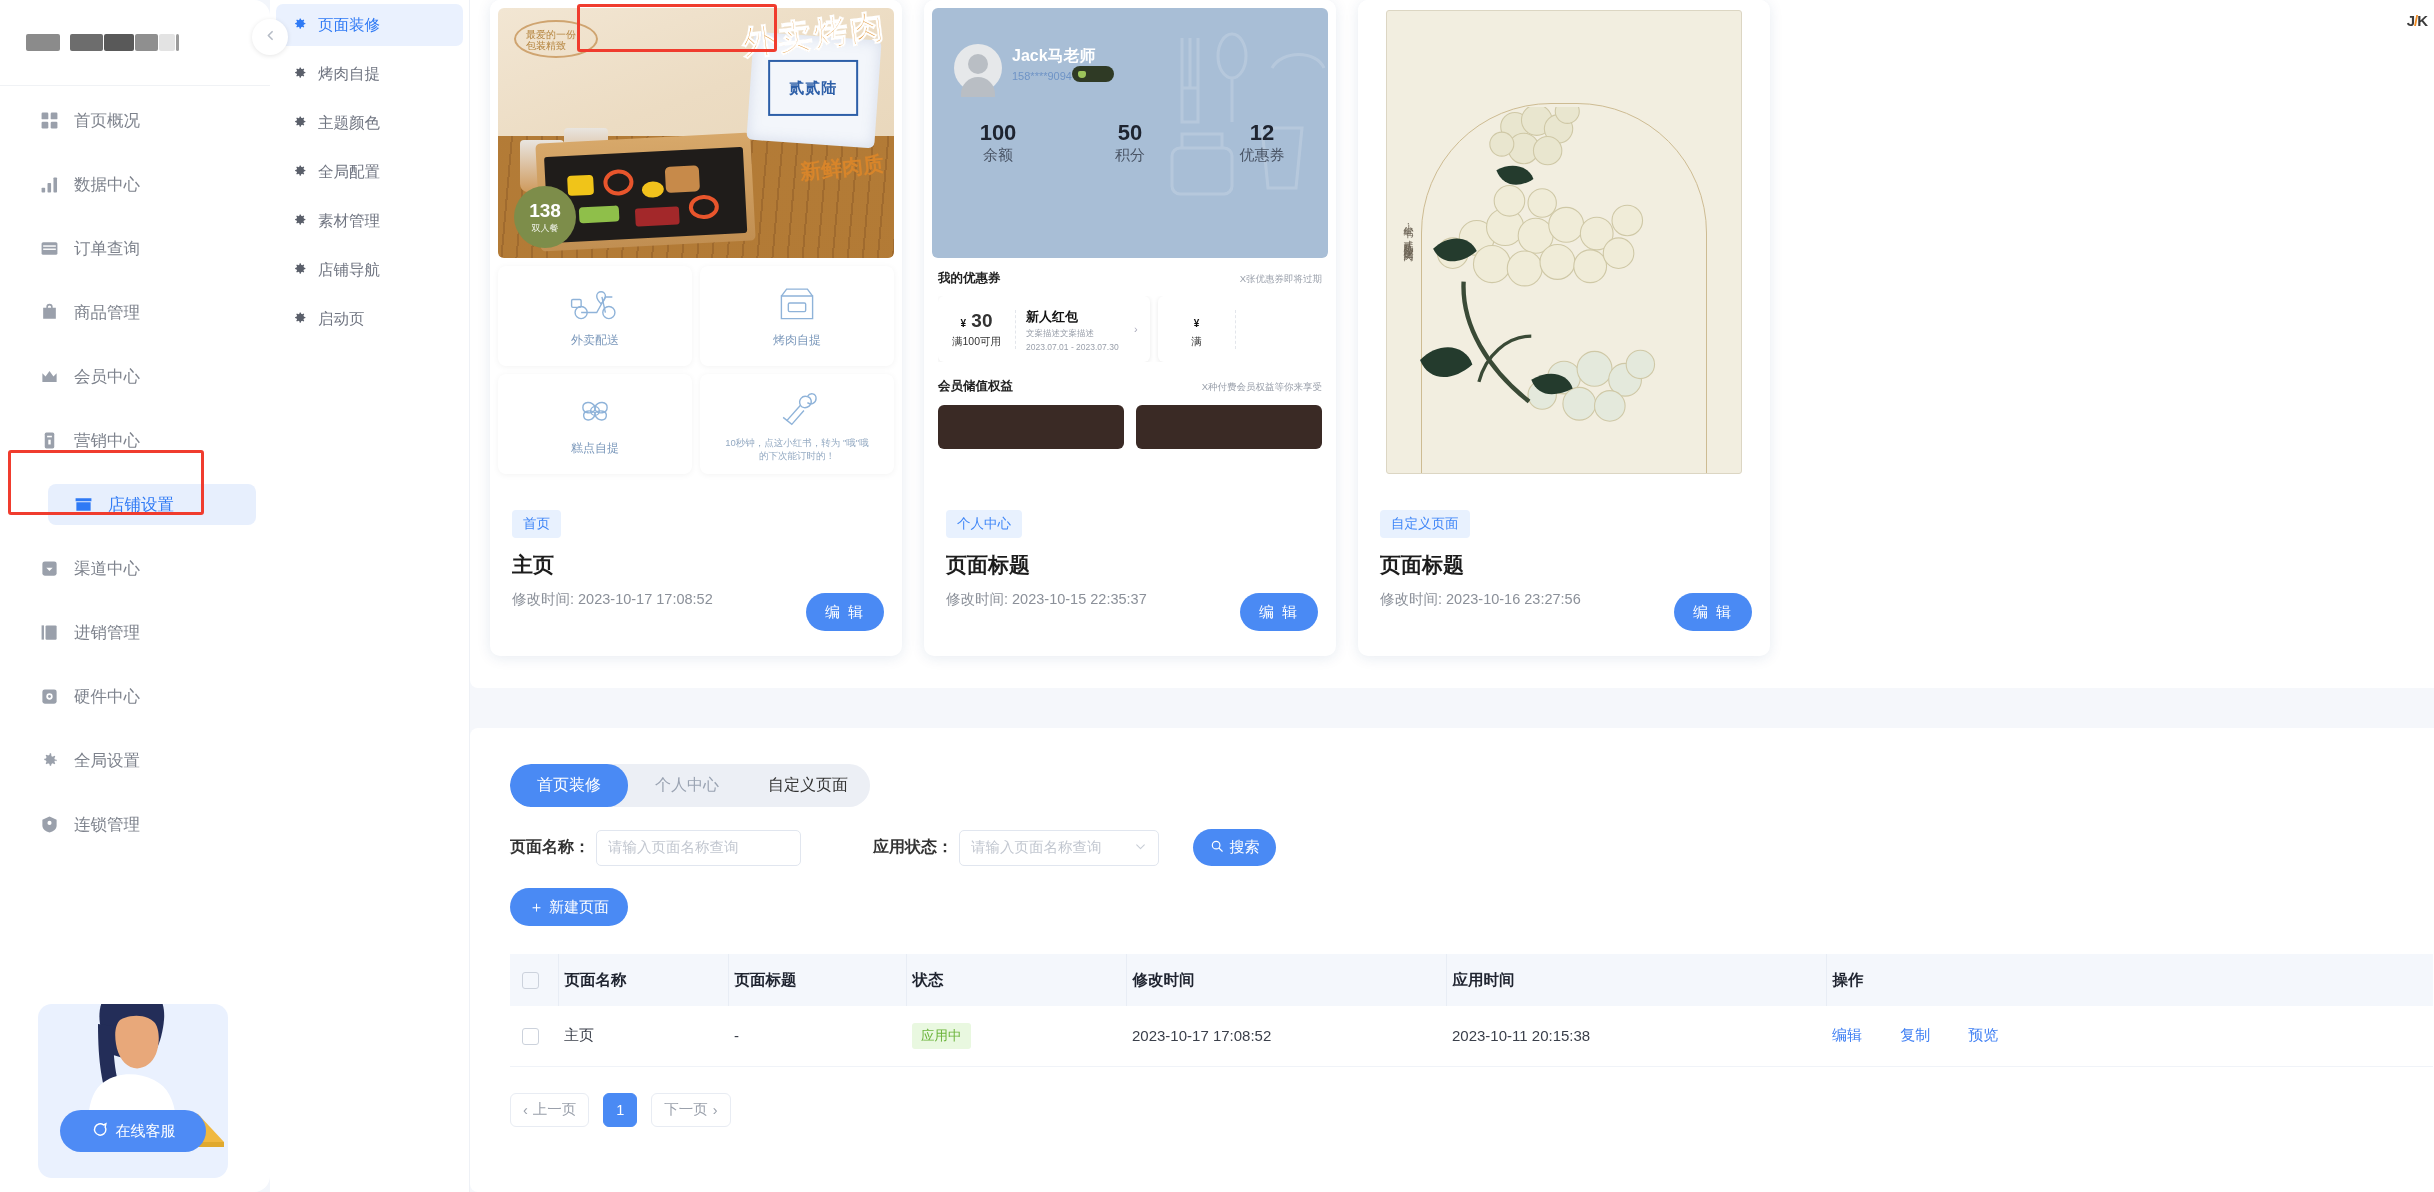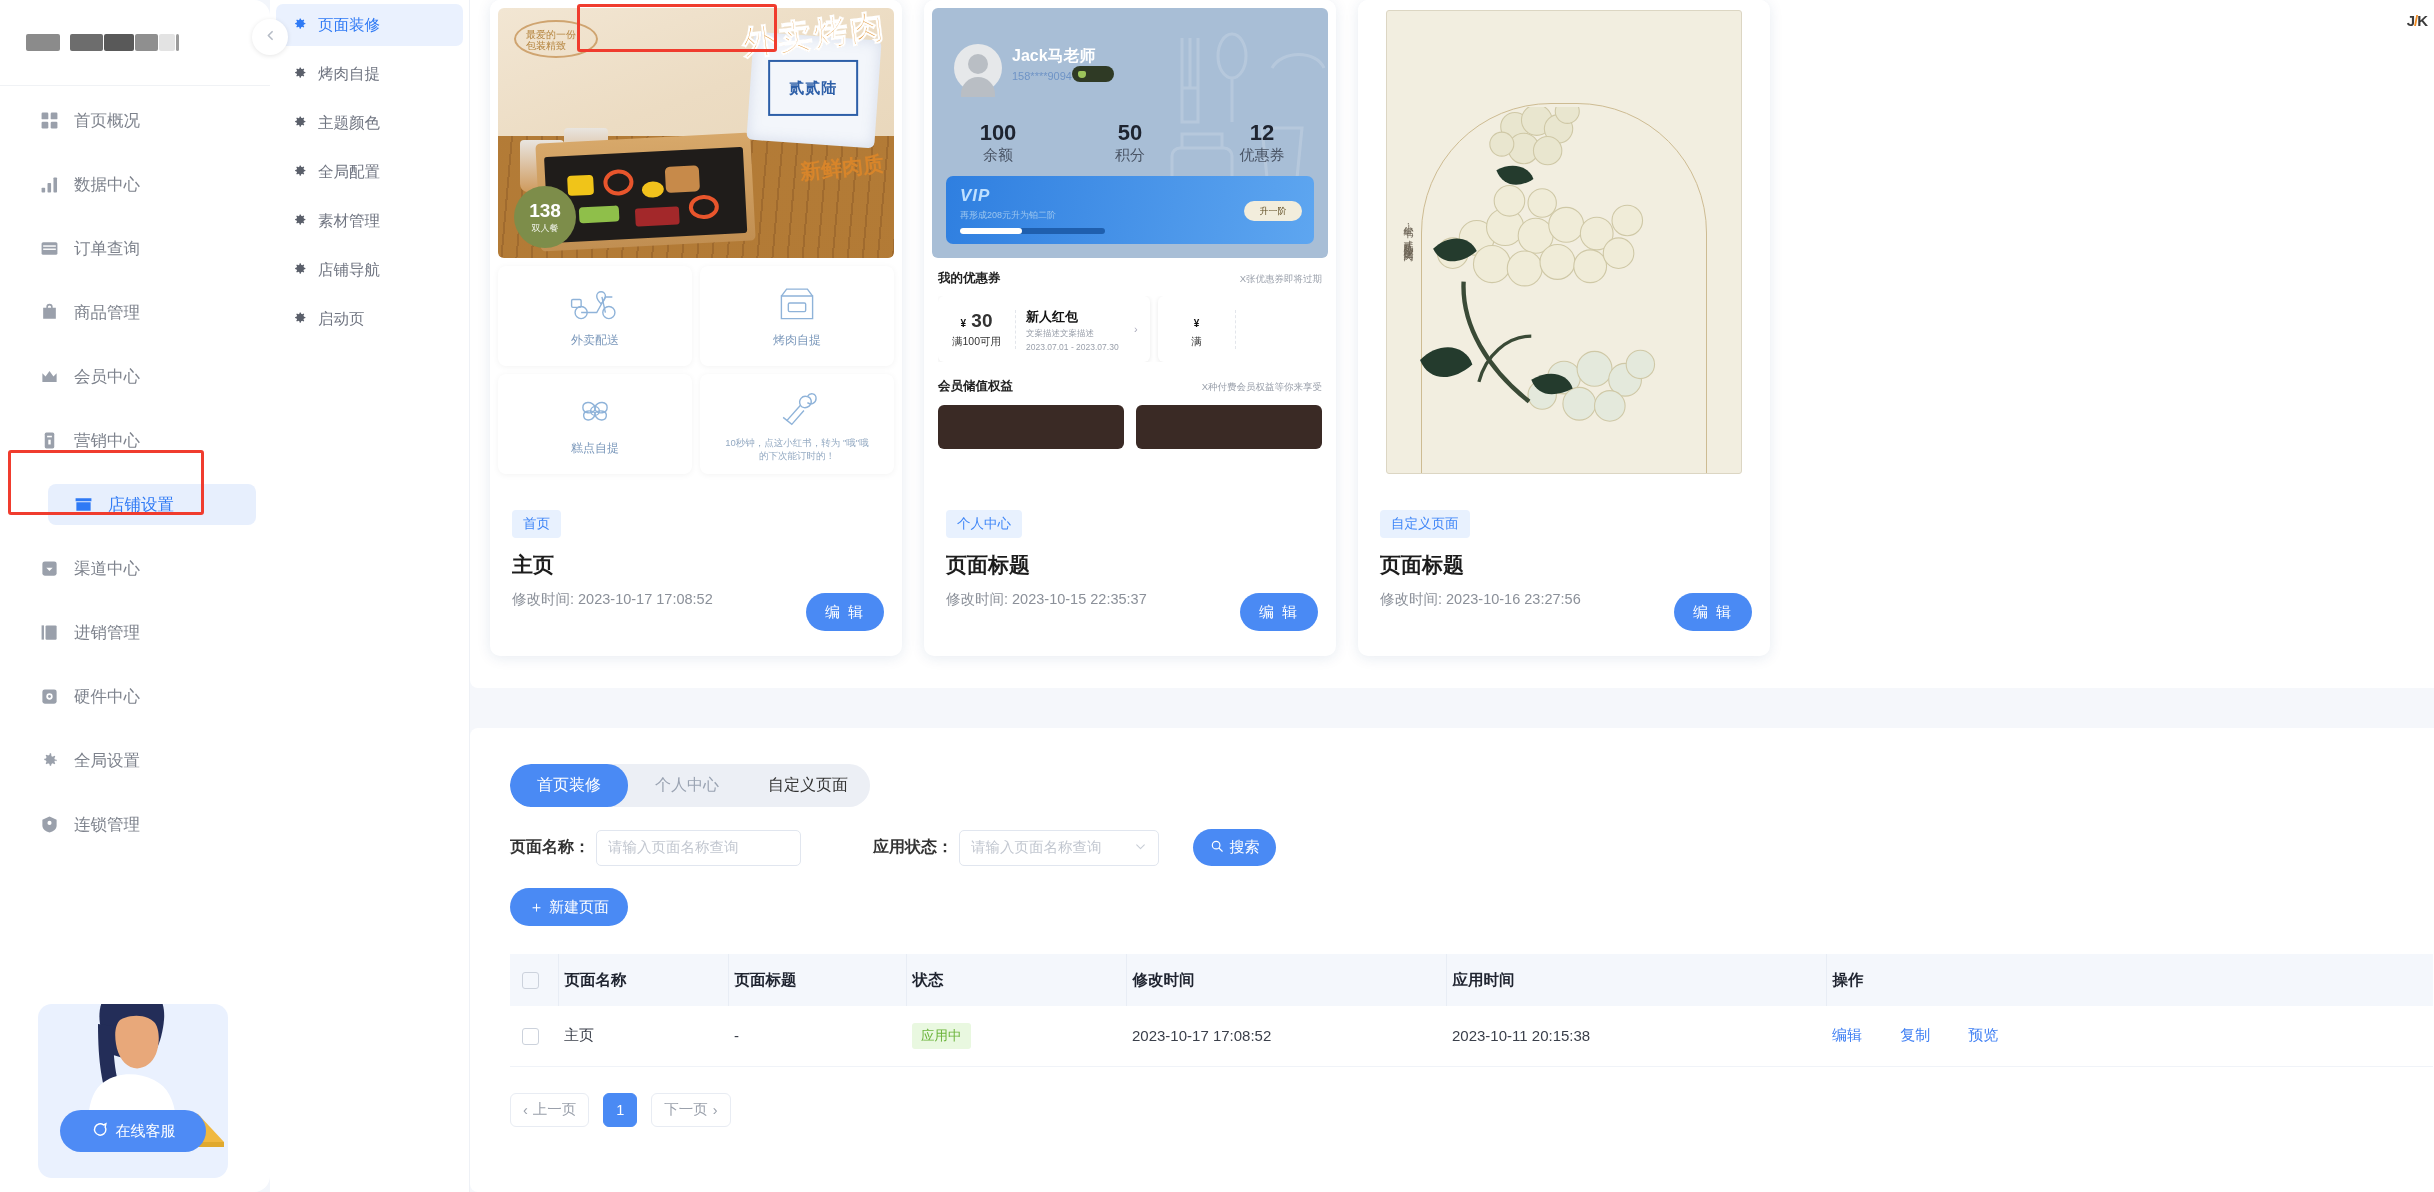--- a/index.html
+++ b/index.html
@@ -703,26 +703,20 @@
                 <span>余额</span>
               </div>
               <div class="pv2-stat">
                 <b>50</b>
                 <span>积分</span>
               </div>
               <div class="pv2-stat">
                 <b>12</b>
                 <span>优惠券</span>
               </div>
-            </div>
-            <div class="pv2-vip">
-              <div class="v">VIP</div>
-              <div class="s">再形成208元升为铂二阶</div>
-              <div class="bar"></div>
-              <div class="btn">升一阶</div>
             </div>
           </div>
 
           <div class="pv2-sec">
             <div class="pv2-sec-head">
               <b>我的优惠券</b>
               <span>X张优惠券即将过期</span>
             </div>
             <div class="pv2-coupons">
               <div class="pv2-coupon">

